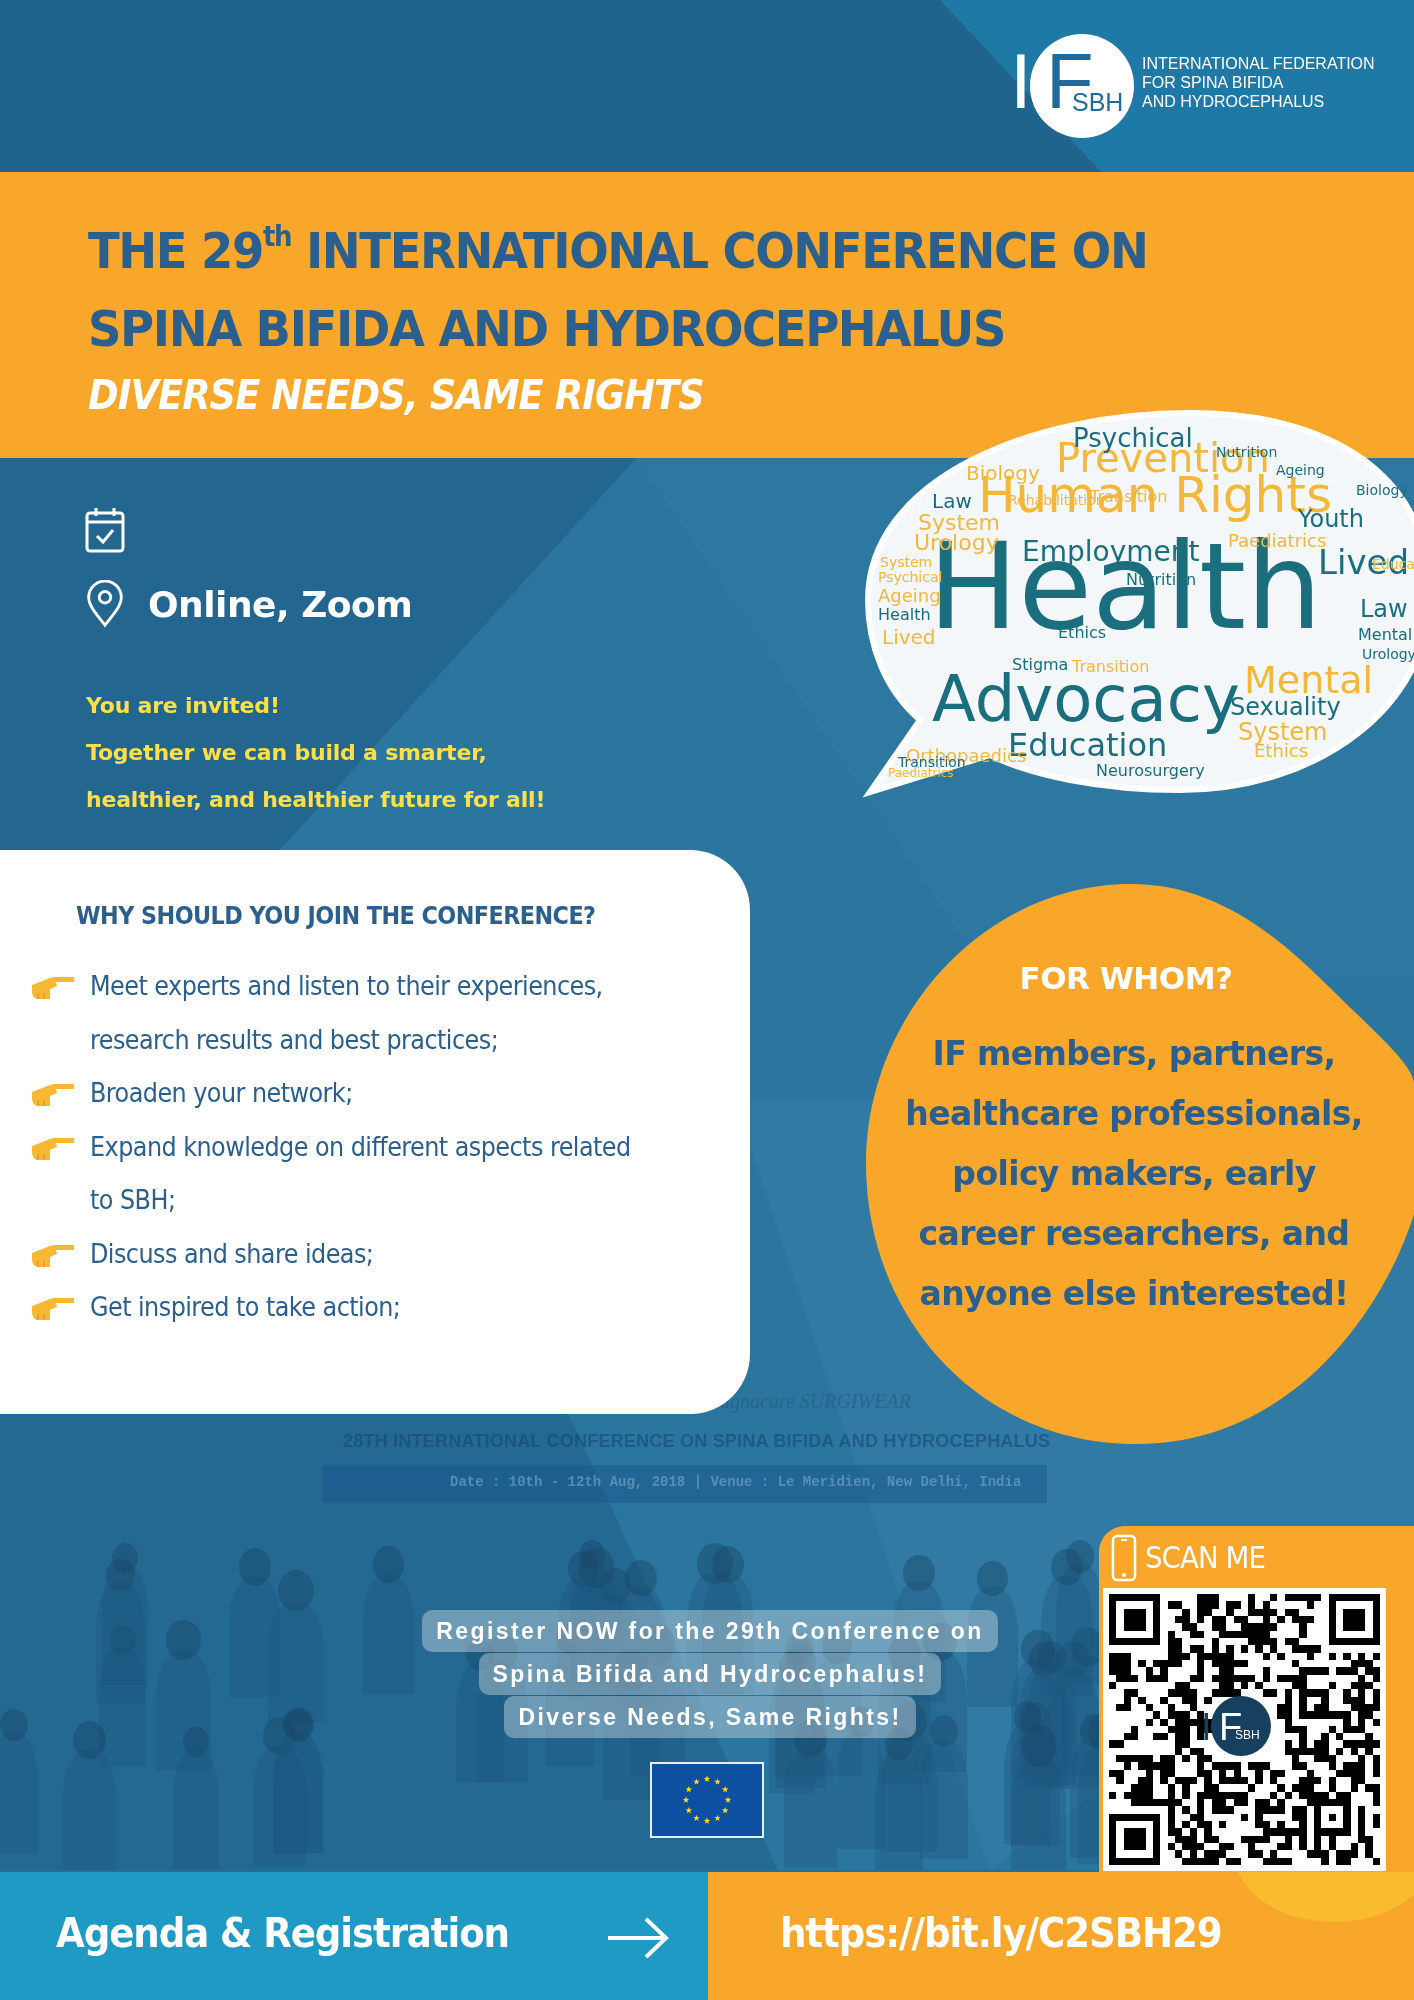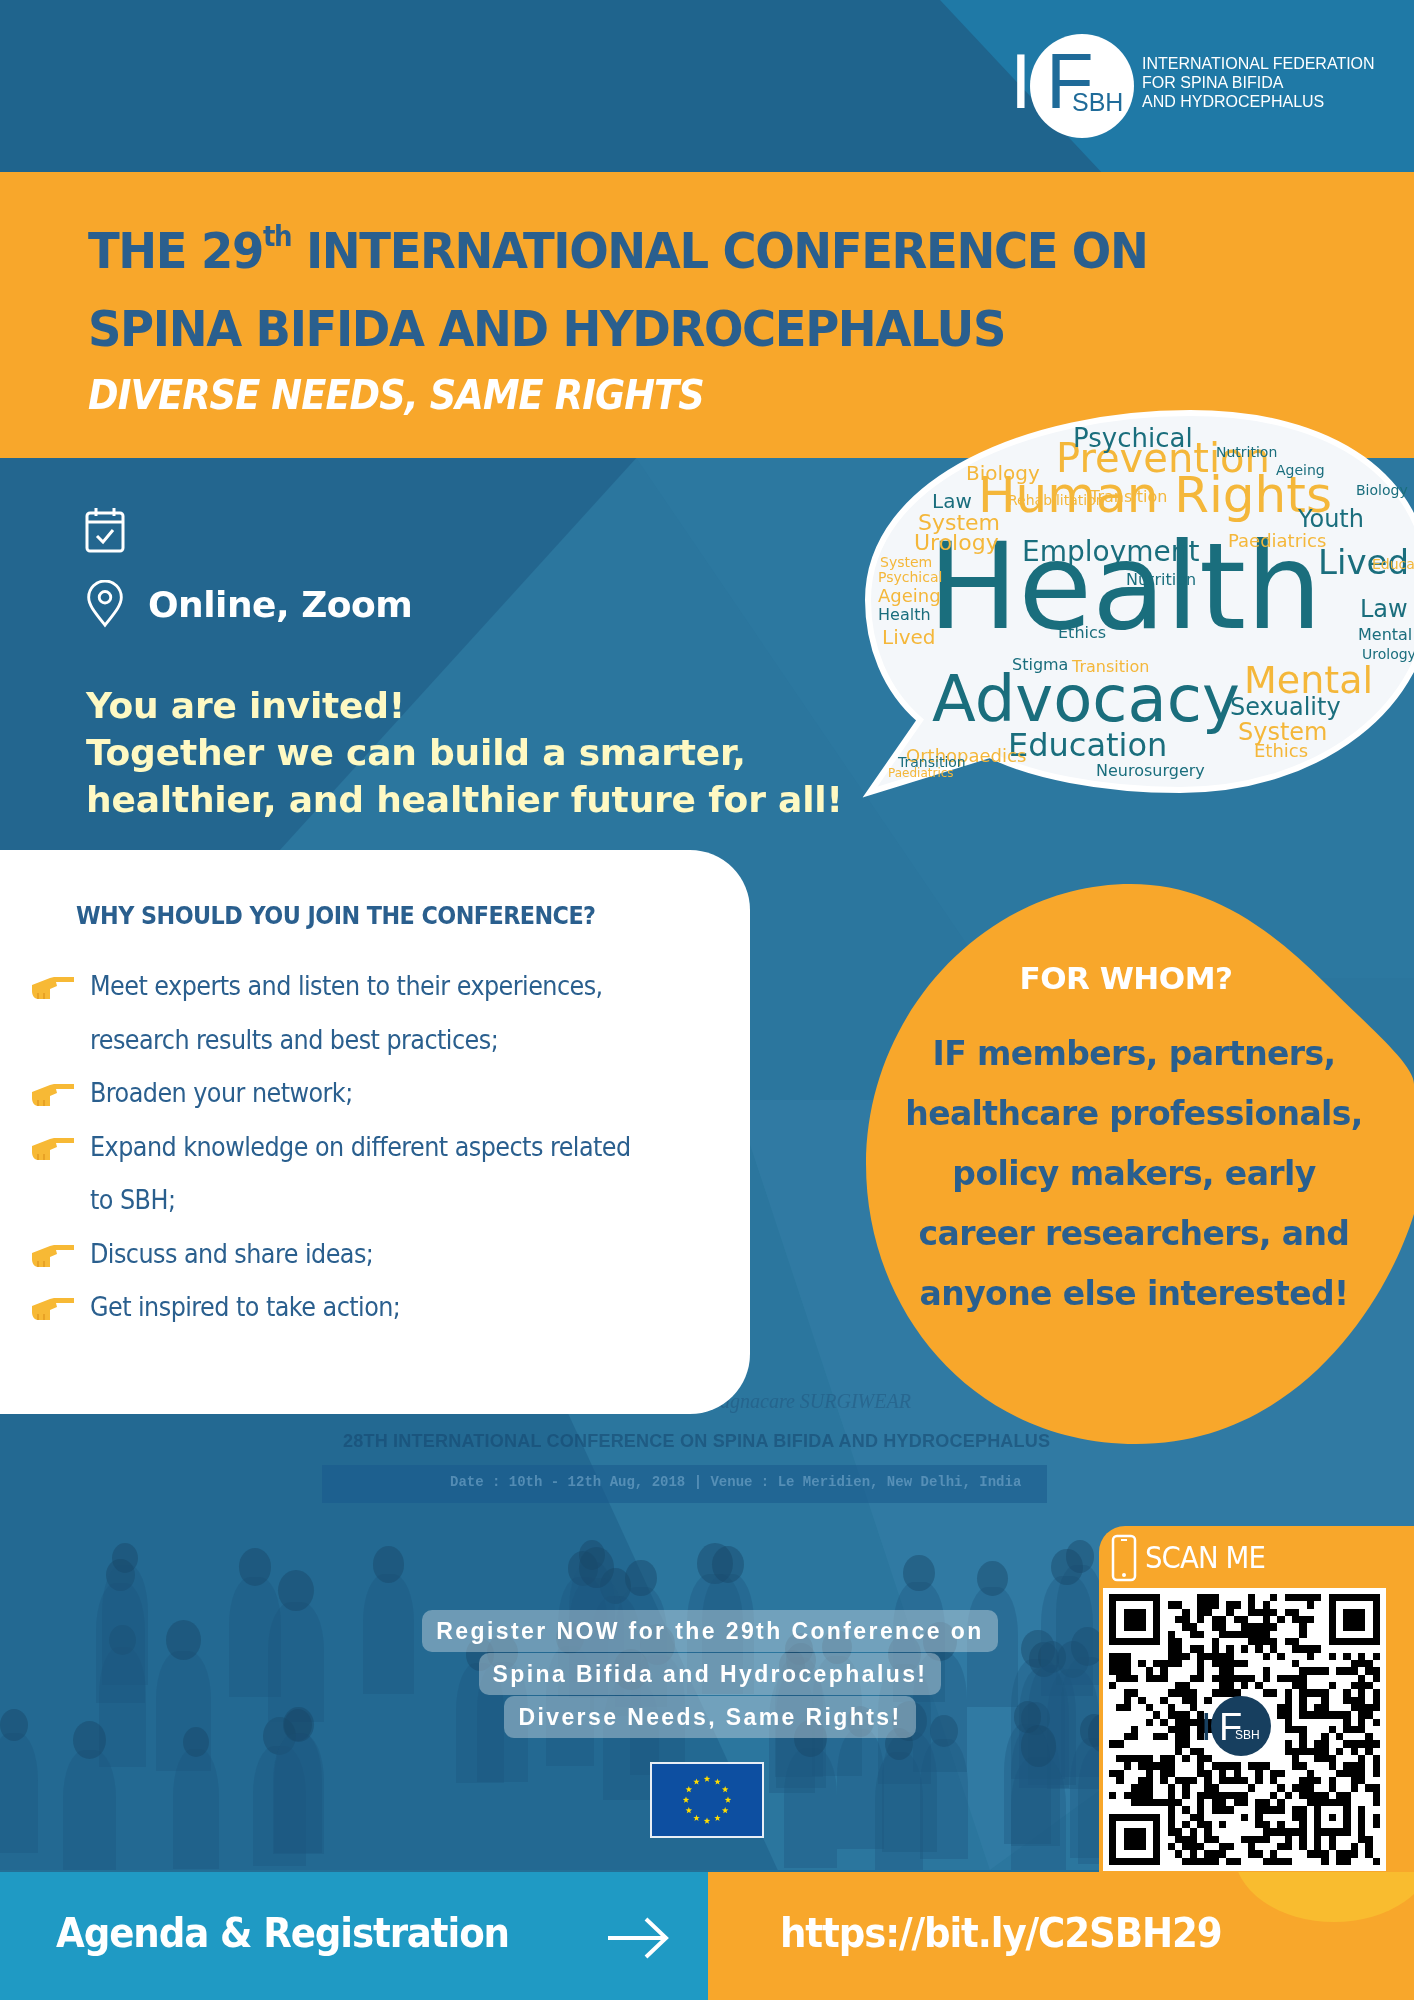--- a/index.html
+++ b/index.html
@@ -69,22 +69,22 @@
     position: absolute; left: 88px; top: 200px; color: #fff;
     font-family: "DejaVu Sans", sans-serif; font-weight: 700; font-style: italic;
     font-size: 40px; letter-spacing: -1px; transform-origin: left top; transform: scaleX(.92);
   }
 
   
   .meta-row { position: absolute; left: 84px; display: flex; align-items: center; color: #fff; }
   .meta-row .ico { width: 42px; height: 48px; margin-right: 22px; }
   .meta-row .txt { font-family: "DejaVu Sans", sans-serif; font-weight: 700; font-size: 36px; letter-spacing: -.5px; }
   .invite {
-    position: absolute; left: 86px; top: 682px; color: #fef9c3;
-    font-family: "DejaVu Sans", sans-serif; font-weight: 700; font-size: 36px; line-height: 47px; letter-spacing: -.2px;
+    position: absolute; left: 86px; top: 682px; color: #fde047;
+    font-family: "DejaVu Sans", sans-serif; font-weight: 700; font-size: 22px; line-height: 47px; letter-spacing: -.2px;
   }
   .invite div { white-space: nowrap; }
 
   
   .bubble { position: absolute; left: 860px; top: 405px; width: 554px; height: 400px; }
   .bubble svg { position: absolute; inset: 0; }
   .wc { position: absolute; font-family: "DejaVu Sans", sans-serif; white-space: nowrap; line-height: 1; }
   .wc.t { color: #1a6e7d; }
   .wc.y { color: #f4b73a; }
 

